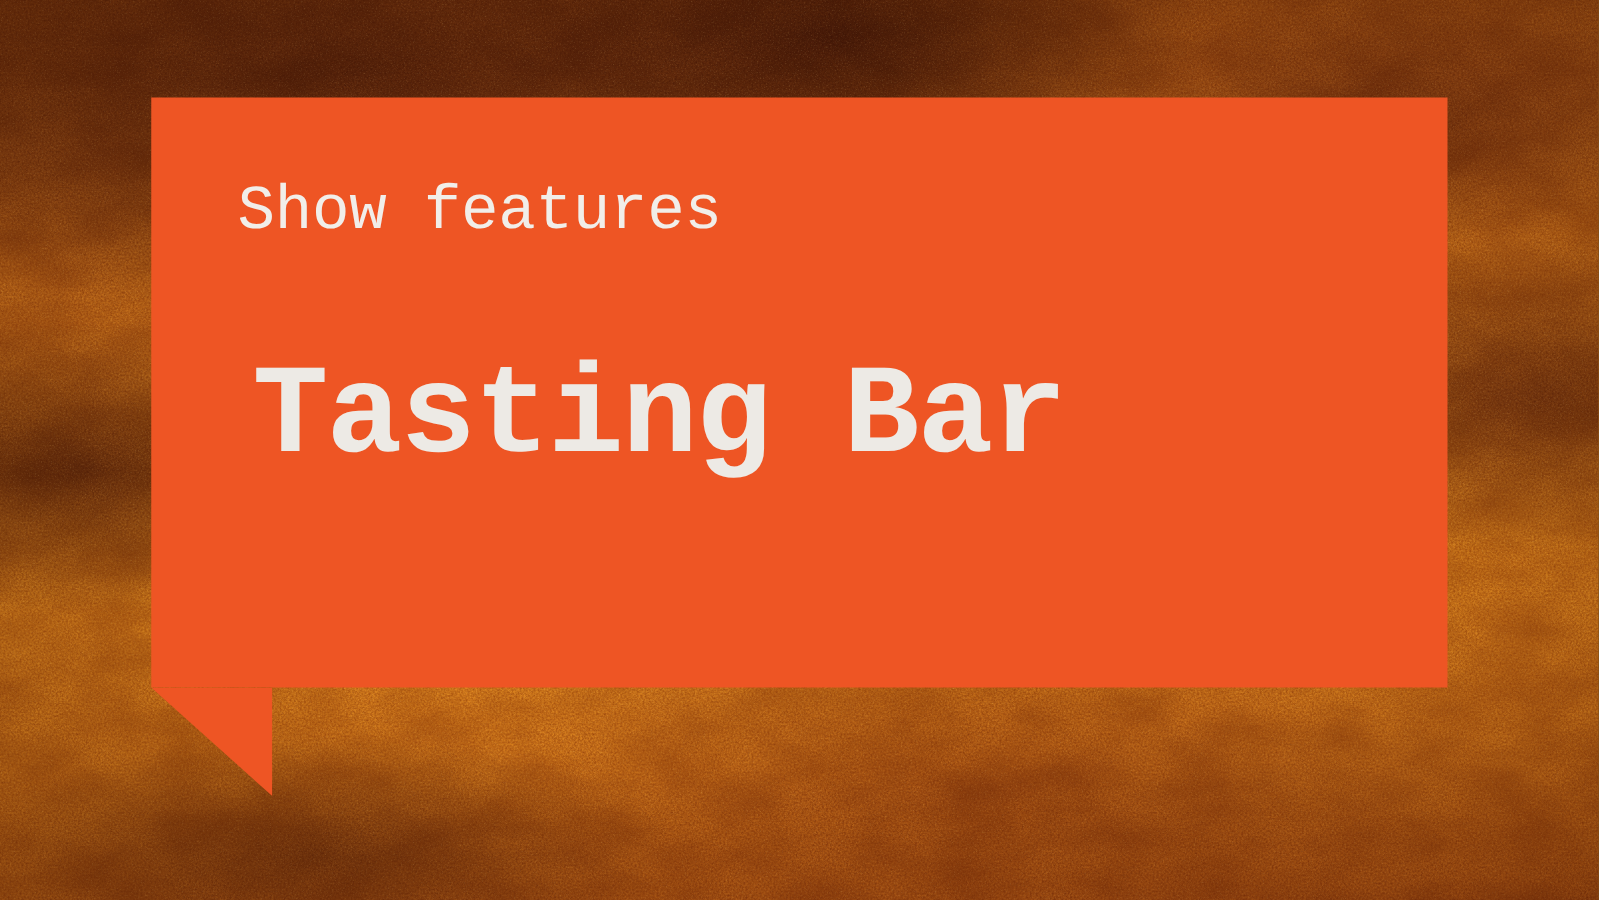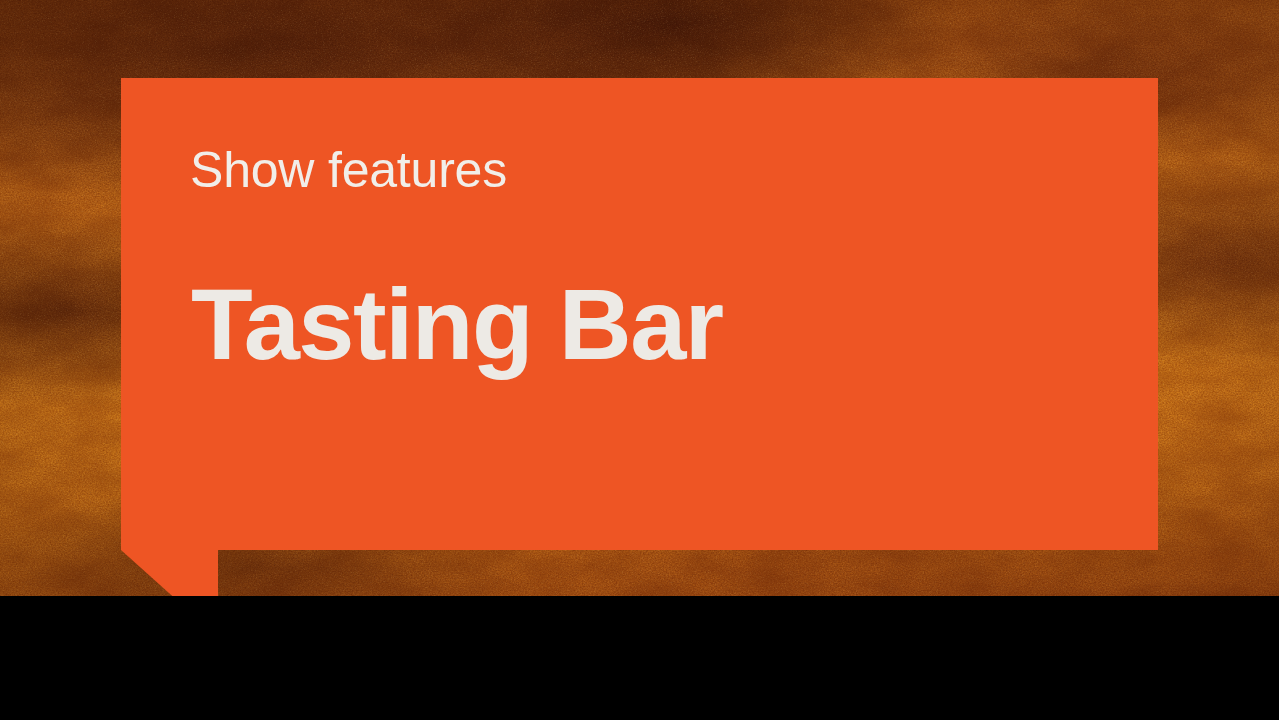--- a/index.html
+++ b/index.html
@@ -8,23 +8,24 @@
     padding: 0;
     background: #000;
   }
   body {
     font-family: "Liberation Sans", sans-serif;
   }
 
   .slide {
     position: relative;
     width: 1279px;
-    height: 596px;
+    height: 720px;
     overflow: hidden;
     background: #c4761a;
+    font-family: Liberation Mono, monospace;
   }
 
   
   .bg-layer {
     position: absolute;
     inset: 0;
     width: 100%;
     height: 100%;
   }
 
@@ -78,21 +79,21 @@
     margin: 0;
     padding-top: 67px;
     font-size: 50px;
     font-weight: 400;
     line-height: 1.0;
     letter-spacing: -0.2px;
     color: #f1eee9;
     white-space: nowrap;
   }
   .headline {
-    margin: 1px;
+    margin: 12px;
     padding-top: 78px;
     font-size: 101px;
     font-weight: 700;
     line-height: 1.0;
     letter-spacing: -1.5px;
     color: #edeae5;
     white-space: nowrap;
   }
 </style>
 </head>

